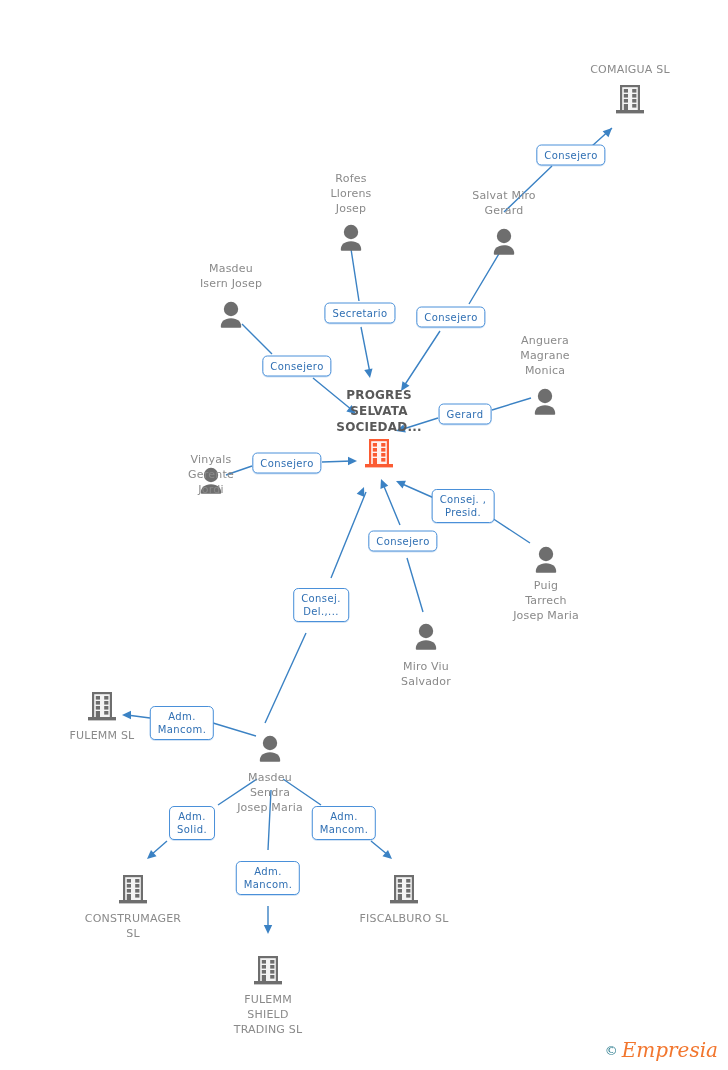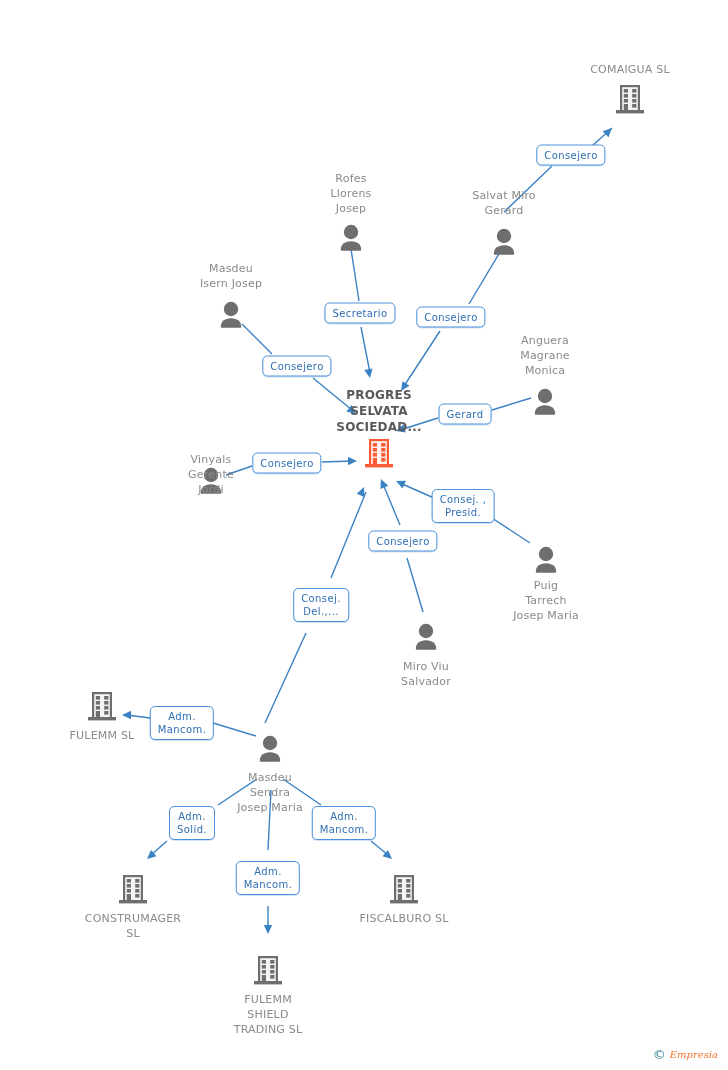--- a/index.html
+++ b/index.html
@@ -27,21 +27,21 @@
     box-shadow:0 1px 0 rgba(74,144,217,.25);
     letter-spacing:.4px;
   }
 
   .watermark{
     position:absolute;right:10px;bottom:8px;
     display:flex;align-items:center;gap:4px;
     font-size:15px;
   }
   .watermark .c{color:#2e7d8f;font-size:13px;}
-  .watermark .brand{color:#f2762e;font-style:italic;font-family:"DejaVu Serif","Liberation Serif",serif;font-size:10px;}
+  .watermark .brand{color:#f2762e;font-style:italic;font-family:"DejaVu Serif","Liberation Serif",serif;font-size:20px;}
 </style>
 </head>
 <body>
 
 <div id="canvas">
   <svg class="edges" viewBox="0 0 728 1070">
     <g id="edge-paths" stroke="#3b82c4" stroke-width="1.4" fill="none">
         <path d="M 504 212 L 552 166 M 592 146 L 612 128"></path>
         <path d="M 351 249 L 359 301 M 361 327 L 370 373"></path>
         <path d="M 500 252 L 469 304 M 440 331 L 404 386"></path>

